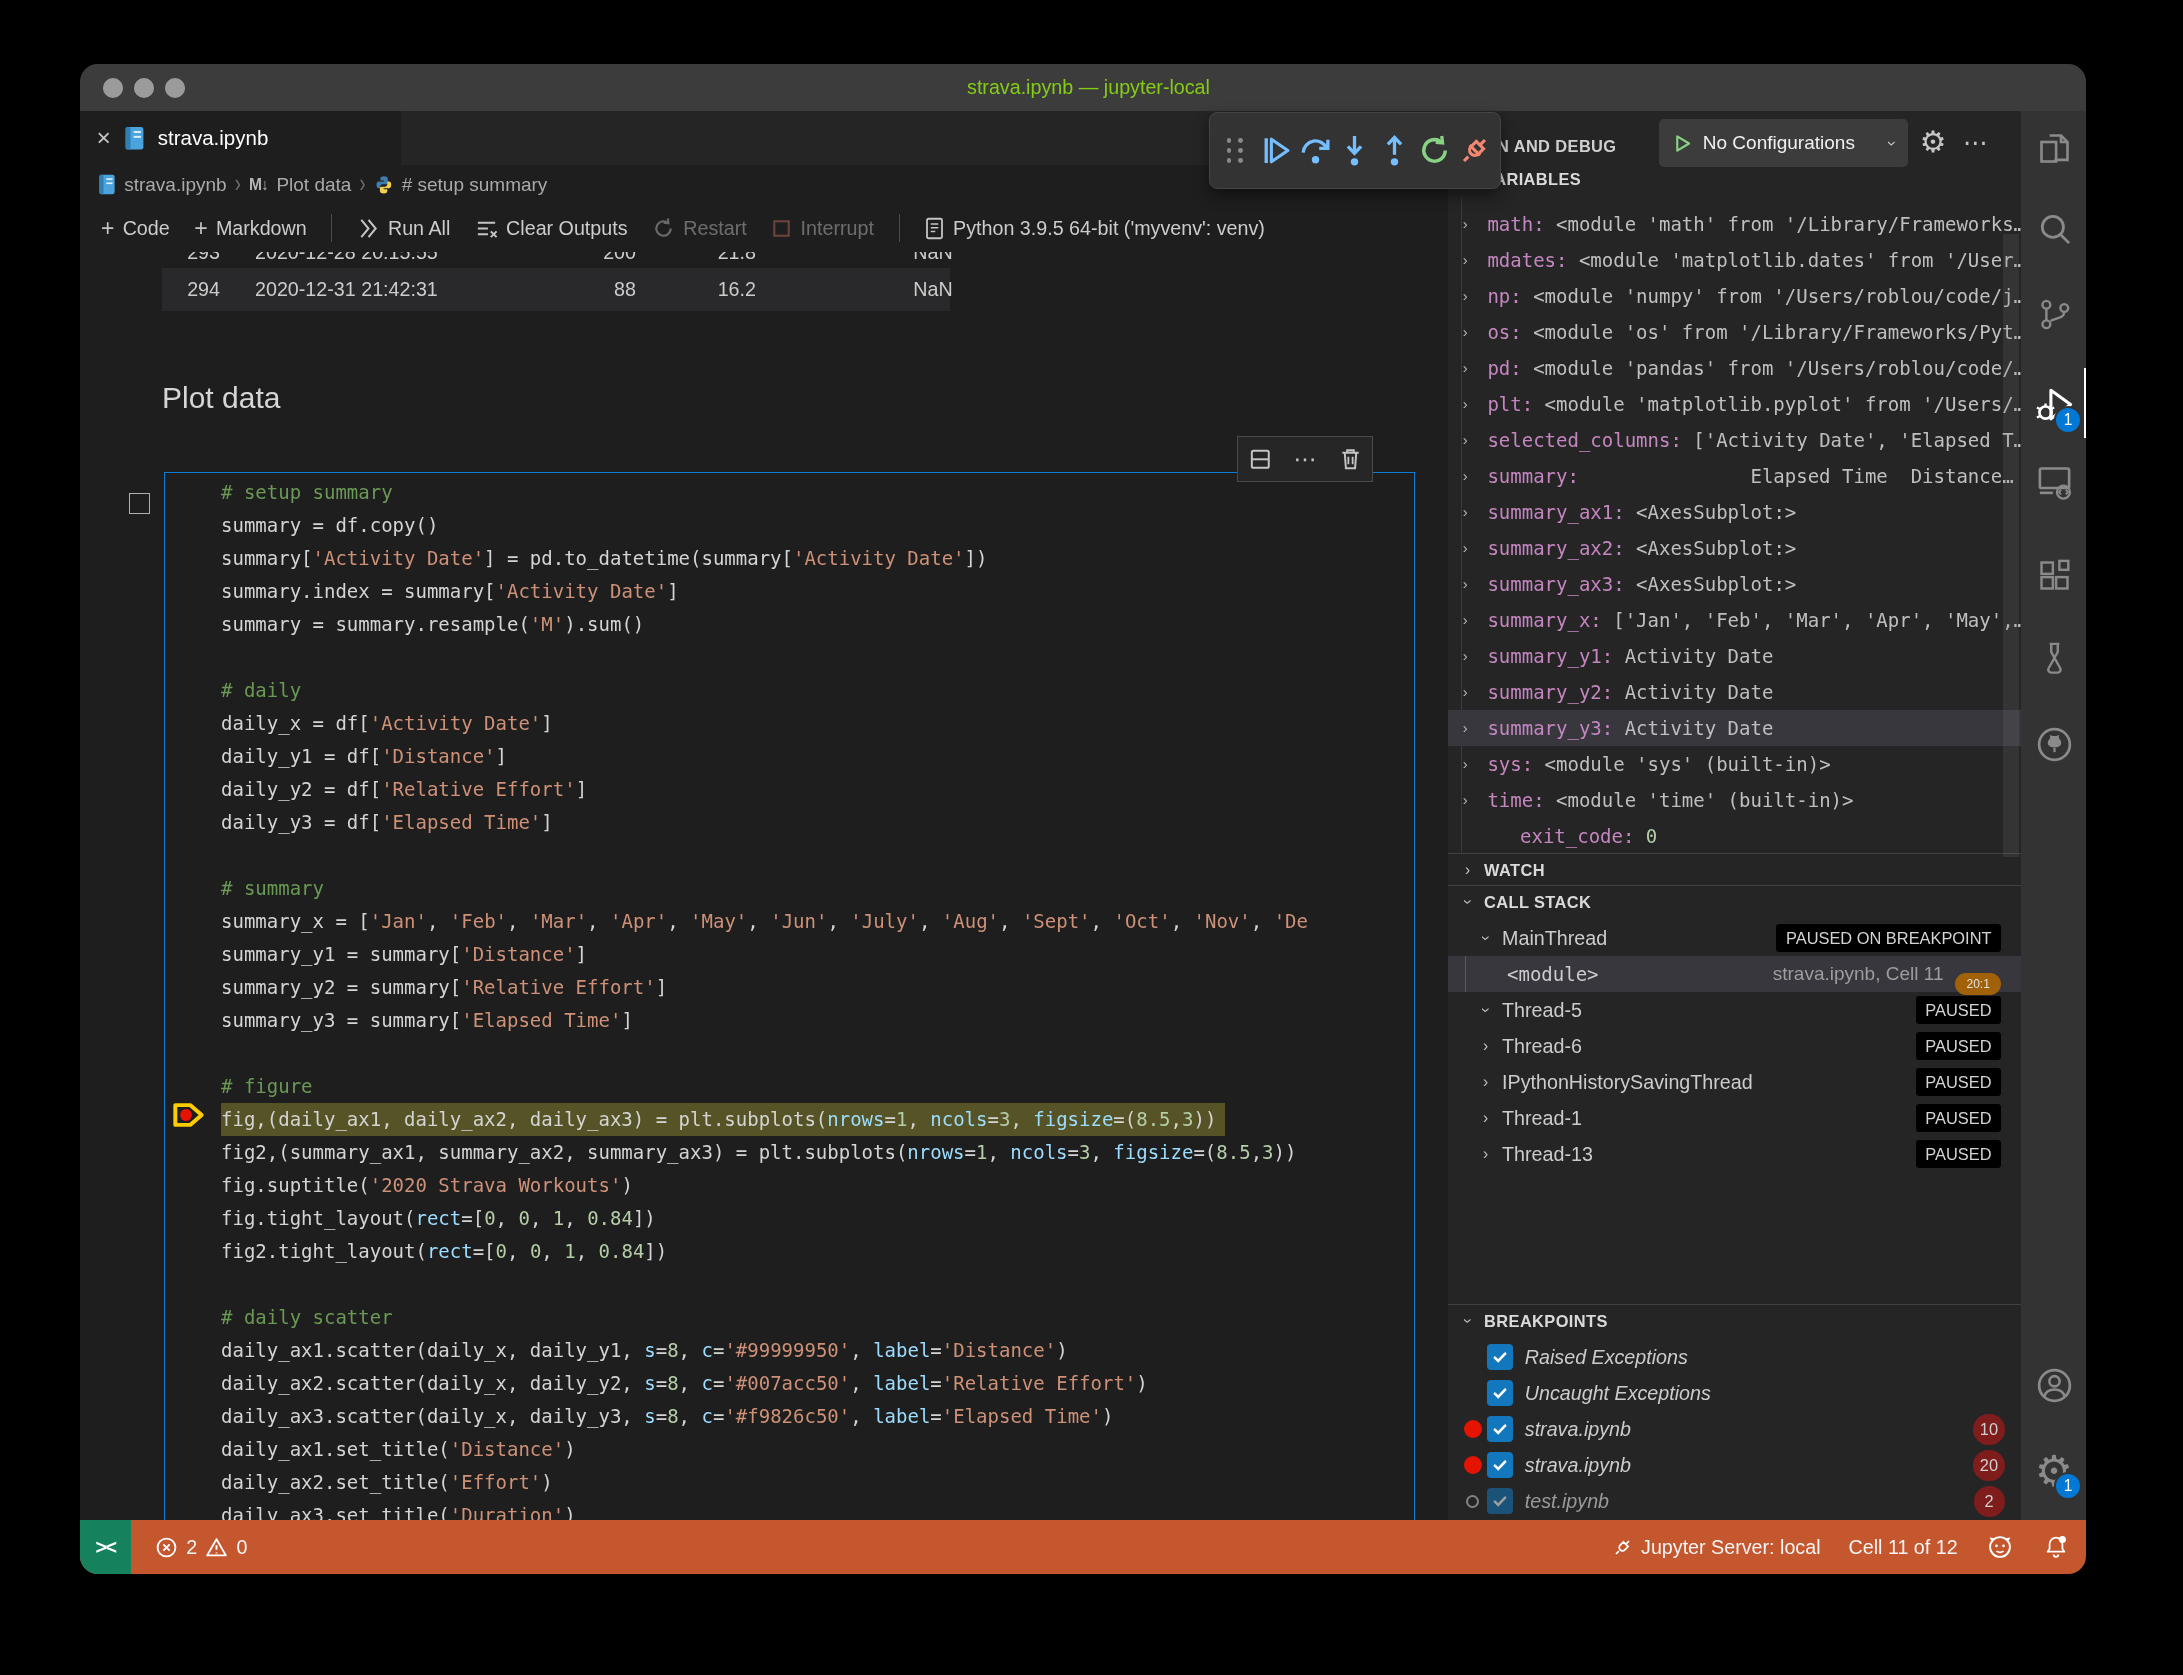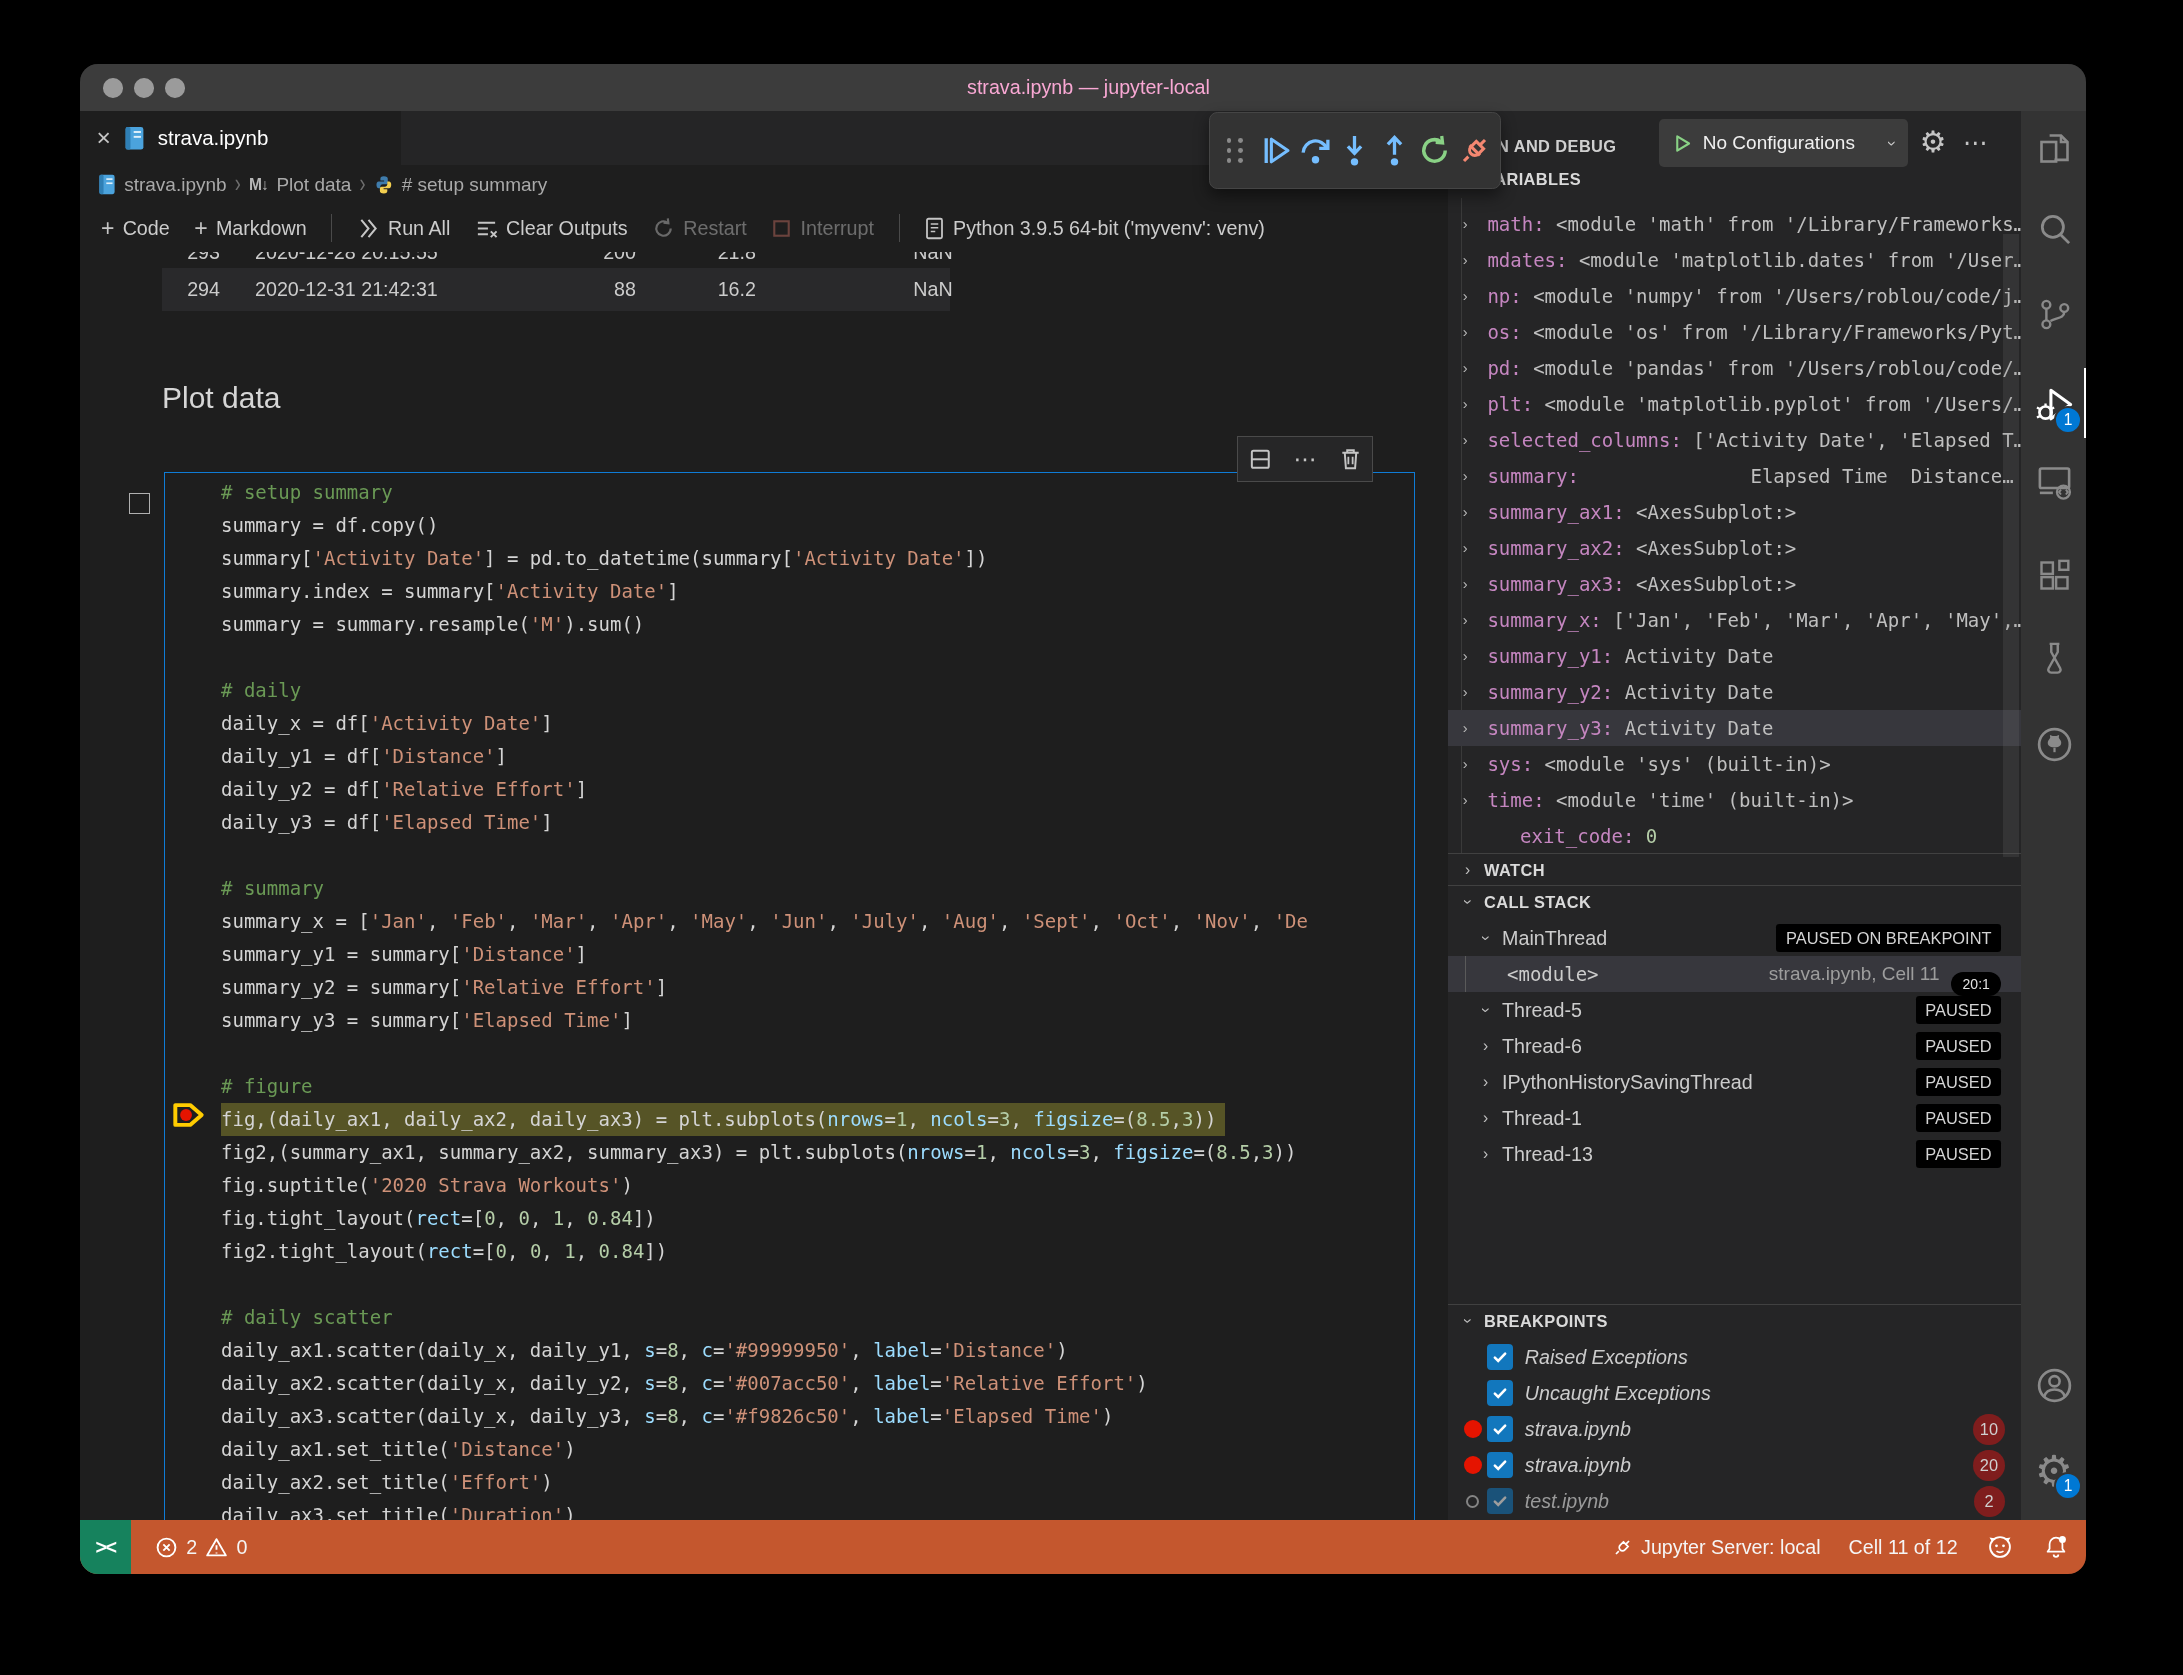--- a/index.html
+++ b/index.html
@@ -7,21 +7,21 @@
   .screen { position:relative; width:2183px; height:1675px; background:#000; overflow:hidden;
             font-family:"Liberation Sans", sans-serif; }
   .window { position:absolute; left:80px; top:64px; width:2006px; height:1510px;
             background:#1e1e1e; border-radius:18px; overflow:hidden; box-shadow:0 24.6px 66px rgba(0,0,0,.8); }
 
   
   .titlebar { position:absolute; top:0; left:0; right:0; height:47px; background:#3c3c3c; }
   .lights { position:absolute; left:23px; top:14px; display:flex; gap:11.5px; }
   .light { width:19.7px; height:19.7px; border-radius:50%; background:#9b9b9b; }
   .win-title { position:absolute; left:11px; right:0; top:0; height:47px; line-height:47px;
-               text-align:center; color:#f9a8d4; font-size:19.7px; }
+               text-align:center; color:#84cc16; font-size:19.7px; }
 
   
   .content { position:absolute; top:47px; left:0; right:0; bottom:54px; }
   .editor-col { position:absolute; left:0; top:0; width:1368px; height:100%; background:#1e1e1e; }
 
   .tabstrip { position:absolute; top:0; left:0; right:0; height:54px; background:#252526; }
   .tab { position:absolute; left:0; top:0; width:321px; height:54px; background:#1e1e1e;
          display:flex; align-items:center; gap:13px; padding:0 16.4px; }
   .tab-close { color:#c5c5c5; font-size:24.6px; line-height:24.6px; cursor:pointer; }
   .tab-label { color:#ffffff; font-size:20.5px; }
@@ -106,21 +106,21 @@
   .cs-list { position:absolute; top:809px; left:0; right:0; }
   .cs-row { position:relative; height:36px; display:flex; align-items:center; padding:0 19.7px 0 29.5px;
             color:#cccccc; font-size:19.7px; }
   .cs-row .chev { margin-right:8.2px; }
   .cs-label { flex:1; white-space:nowrap; overflow:hidden; }
   .badge { background:#000000; color:#d4d4d4; font-size:16.4px; padding:4.1px 9.8px; border-radius:3.3px; white-space:nowrap; }
   .cs-frame { background:#37373d; padding-left:59px; }
   .cs-frame .fguide { position:absolute; left:17px; top:0; bottom:0; width:0.8px; background:#5a5a5a; }
   .frame-name { font-family:"DejaVu Sans Mono", monospace; font-size:19px; color:#cccccc; flex:1; }
   .frame-loc { color:#9d9d9d; font-size:19px; margin-right:11.5px; white-space:nowrap;margin-left:43px; }
-  .pill { background:#000000; color:#e2e2e2; font-size:14px; padding:4.1px 11.5px; border-radius:819px;margin-top:20px; }
+  .pill { background:#a16207; color:#e2e2e2; font-size:12px; padding:4.1px 11.5px; border-radius:819px;margin-top:20px; }
 
   .bp-header { top:1193px; }
   .bp-list { position:absolute; top:1228px; left:0; right:0; }
   .bp-row { height:36px; display:flex; align-items:center; padding:0 16.4px 0 9.8px; color:#cccccc; font-size:19.7px; }
   .bp-row.dim .bp-label { color:#9a9a9a; }
   .bp-dot { width:29.5px; flex:none; display:flex; align-items:center; justify-content:center; }
   .dot-red { width:18px; height:18px; border-radius:50%; background:#e51400; }
   .dot-gray { width:13px; height:13px; border-radius:50%; border:2.5px solid #848484; }
   .checkbox { width:26px; height:26px; border-radius:4.1px; background:#1277bd; margin-right:11.5px; flex:none;
               display:flex; align-items:center; justify-content:center; }

